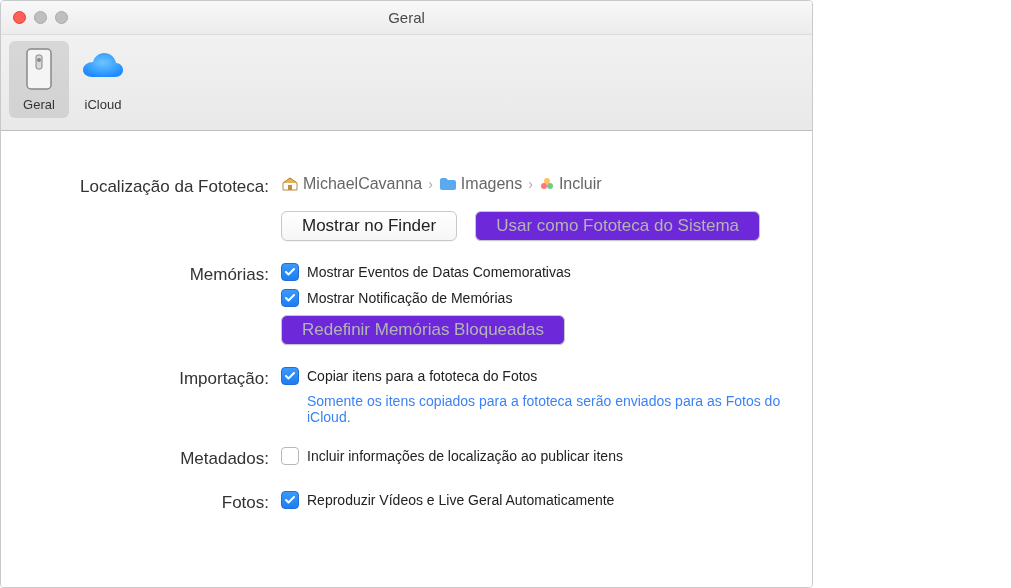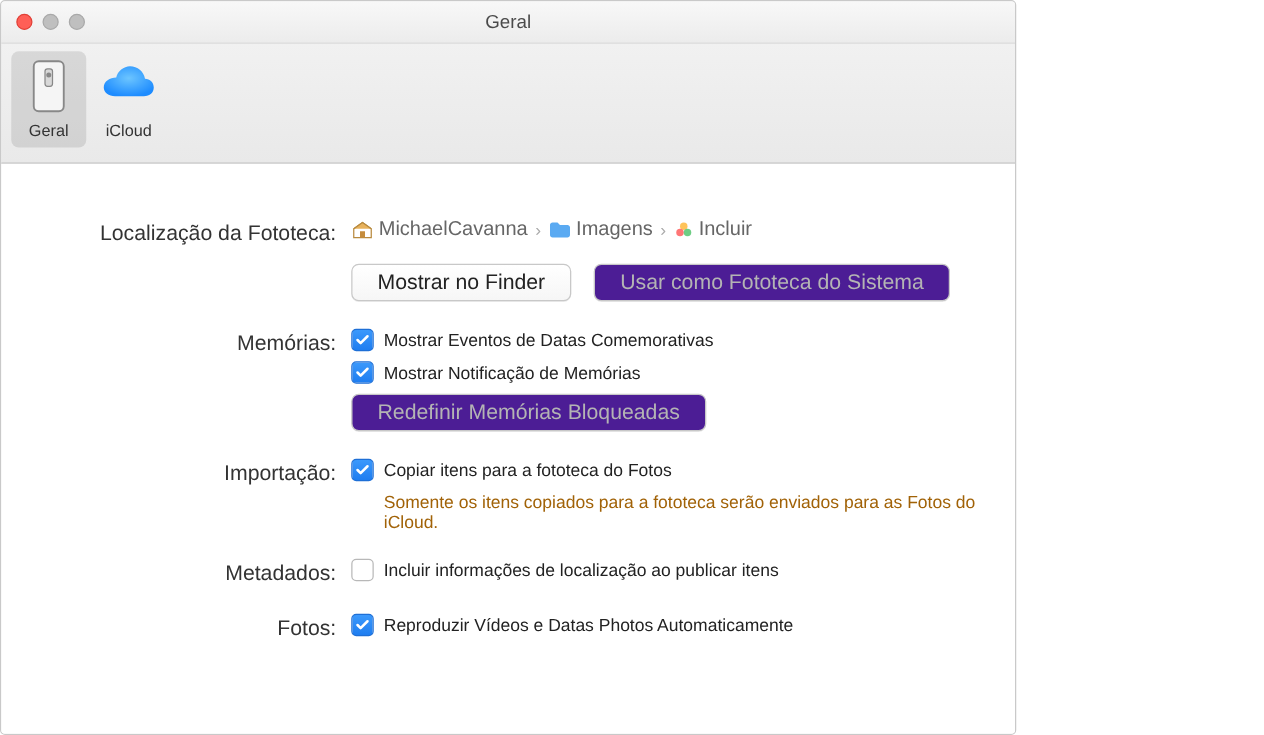--- a/index.html
+++ b/index.html
@@ -126,21 +126,21 @@
       border: 1px solid #c8c8c8;
       border-radius: 6px;
       color: #222;
       cursor: pointer;
       box-shadow: 0 0.5px 0 rgba(0,0,0,0.08);
       white-space: nowrap;
       text-align: center;
     }
     .mac-button.disabled {
       color: #b4b4b4;
-      background: #4c1d95;
+      background: #6d28d9;
       cursor: default;
     }
     .check-line {
       display: flex;
       align-items: center;
       gap: 8px;
     }
     .mac-checkbox {
       width: 18px;
       height: 18px;
@@ -156,21 +156,21 @@
       border: 1px solid #1e6fd6;
     }
     .mac-checkbox.unchecked {
       background: #ffffff;
       border: 1px solid #b8b8b8;
     }
     .mac-checkbox svg { width: 12px; height: 12px; }
     .check-label { font-size: 14px; color: #222; cursor: pointer; }
     .subtext {
       font-size: 14px;
-      color: #a16207;
+      color: #3b82f6;
       margin-left: 26px;
     }
     .icon-svg { display: block; }
   </style>
 </head>
 <body>
 
 <div class="window">
   <div class="titlebar">
     <div class="traffic-lights">
@@ -298,19 +298,19 @@
 
     <div class="row">
       <div class="label-col">Fotos:</div>
       <div class="value-col">
         <div class="check-line">
           <div class="mac-checkbox checked">
             <svg viewBox="0 0 12 12">
                 <path d="M2 6l2.5 2.5L10 3" stroke="#fff" stroke-width="2" fill="none" stroke-linecap="round" stroke-linejoin="round"></path>
               </svg>
           </div>
-          <span class="check-label">Reproduzir Vídeos e Datas Photos Automaticamente</span>
+          <span class="check-label">Reproduzir Vídeos e Live Geral Automaticamente</span>
         </div>
       </div>
     </div>
 
   </div>
 </div>
 
 </body></html>

